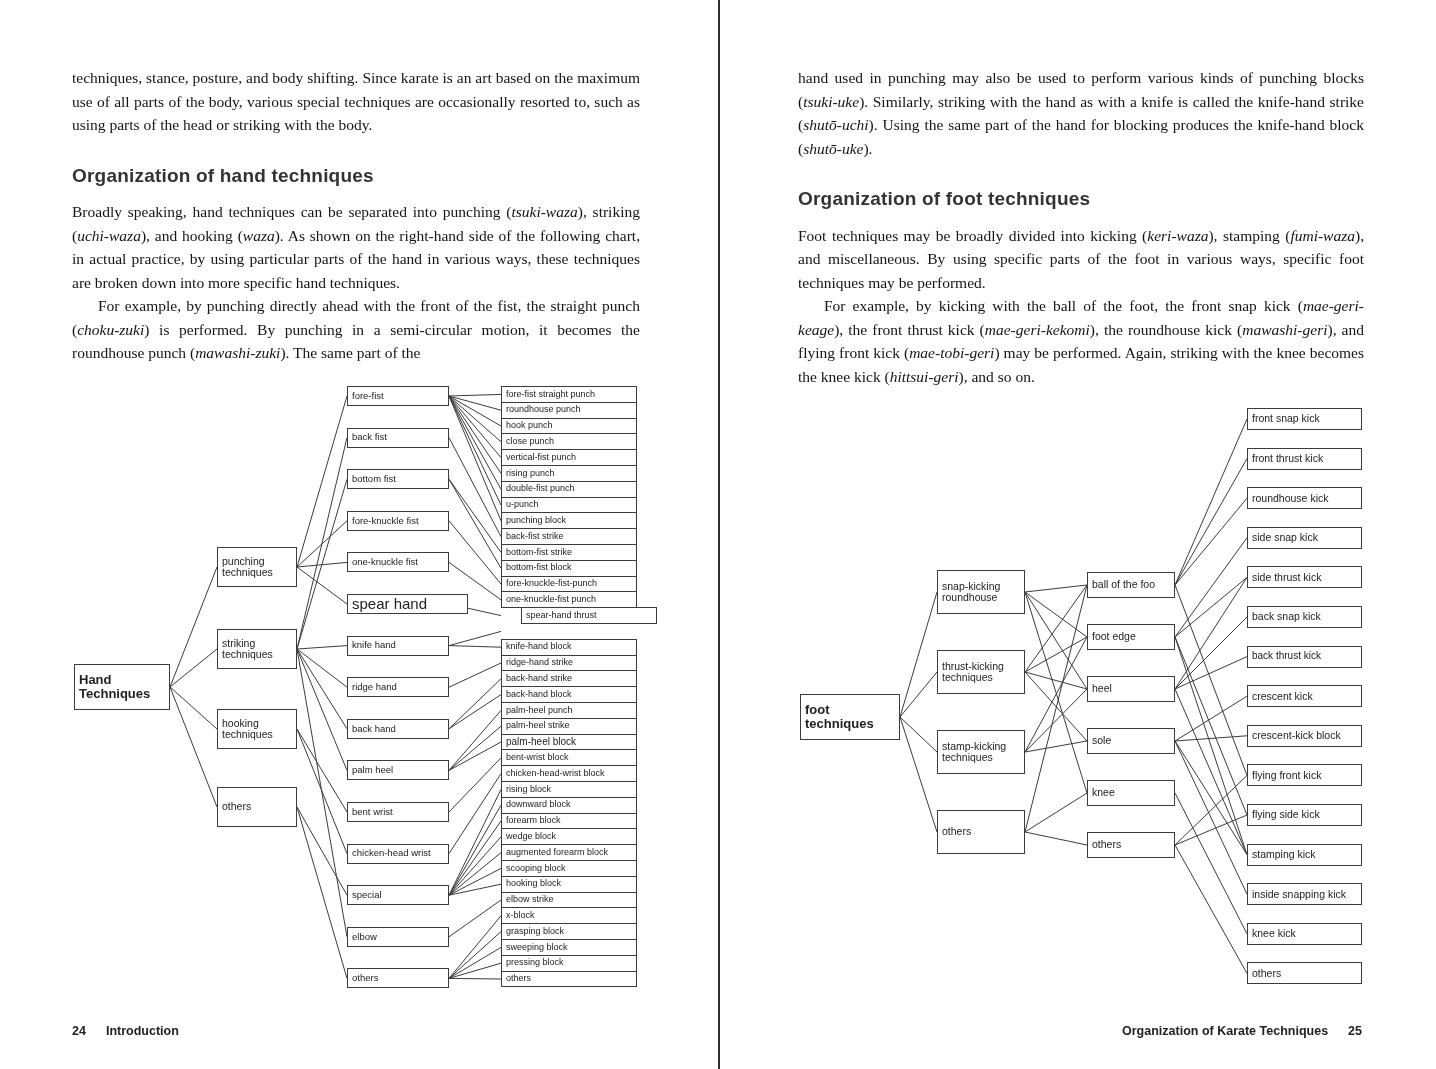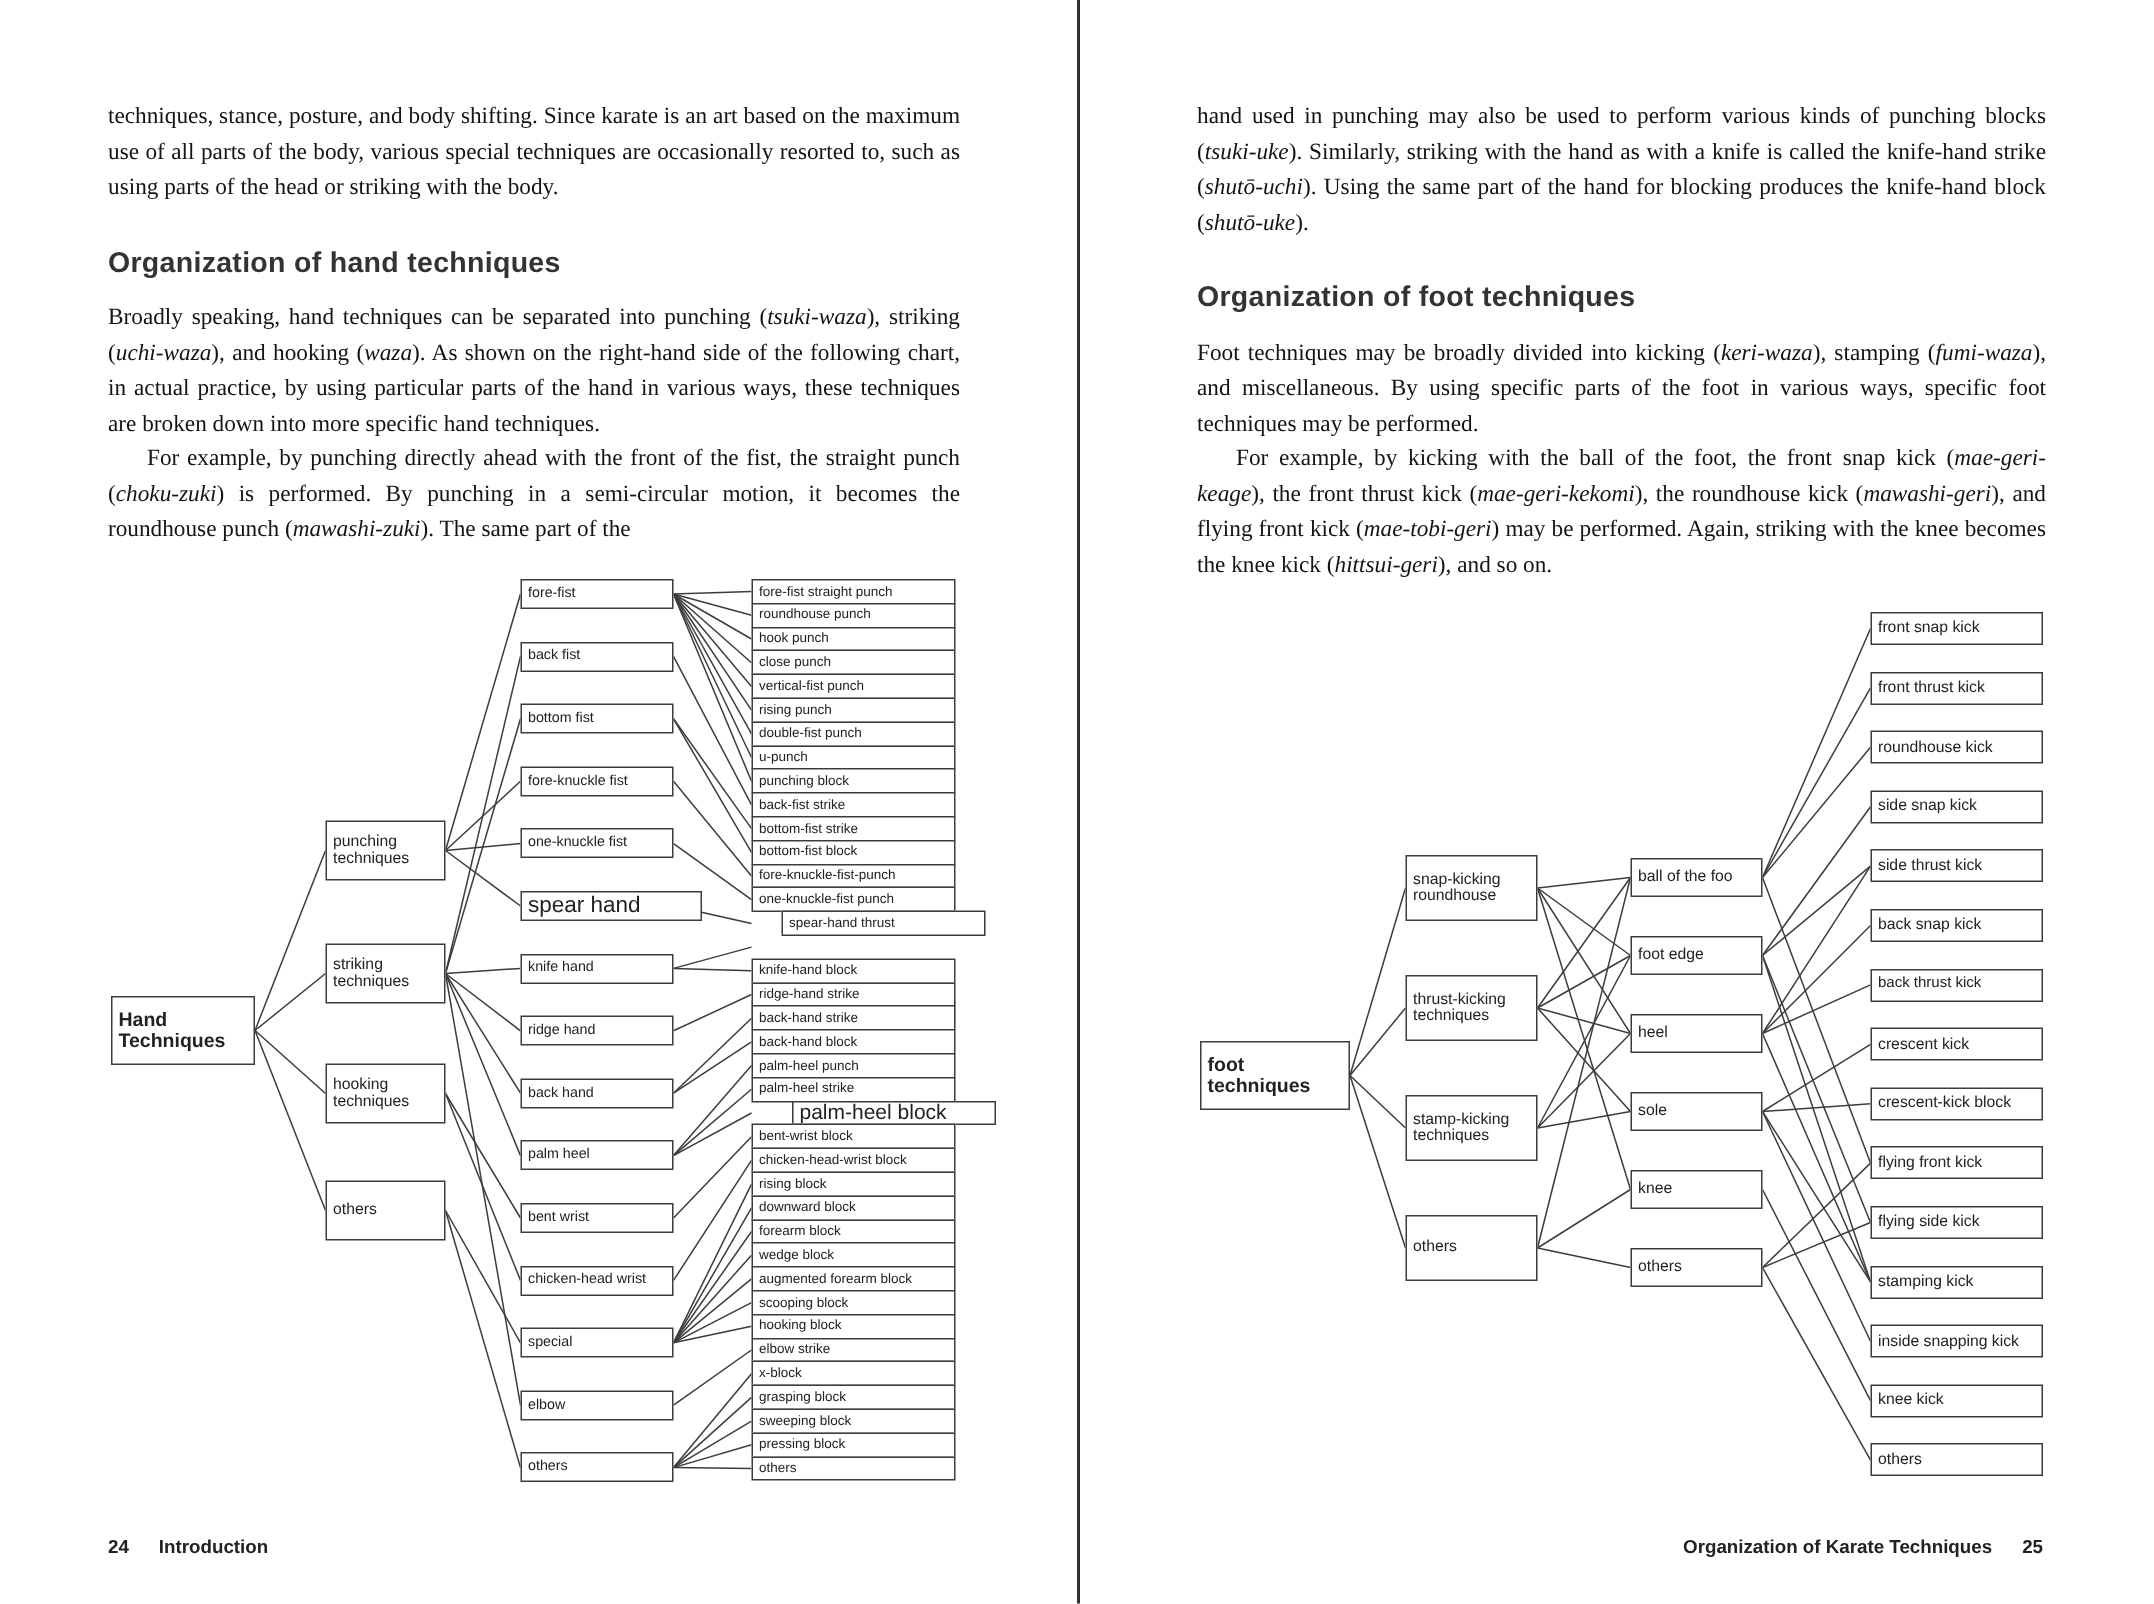--- a/index.html
+++ b/index.html
@@ -223,21 +223,21 @@
     <div class="cbox leaf-node" style="left: 501px; top: 575.6px; width: 136px; height: 16.8px; font-size: 9px;">fore-knuckle-fist-punch</div>
     <div class="cbox leaf-node" style="left: 501px; top: 591.4px; width: 136px; height: 16.8px; font-size: 9px;">one-knuckle-fist punch</div>
     <div class="cbox leaf-node" style="left: 501px; top: 607.2px; width: 136px; height: 16.8px; font-size: 9px; margin-left: 20px;">spear-hand thrust</div>
     <div class="cbox leaf-node" style="left: 501px; top: 623px; width: 136px; height: 16.8px; font-size: 9px; margin-top: 44px;">knife-hand strike</div>
     <div class="cbox leaf-node" style="left: 501px; top: 638.8px; width: 136px; height: 16.8px; font-size: 9px;">knife-hand block</div>
     <div class="cbox leaf-node" style="left: 501px; top: 654.6px; width: 136px; height: 16.8px; font-size: 9px;">ridge-hand strike</div>
     <div class="cbox leaf-node" style="left: 501px; top: 670.4px; width: 136px; height: 16.8px; font-size: 9px;">back-hand strike</div>
     <div class="cbox leaf-node" style="left: 501px; top: 686.2px; width: 136px; height: 16.8px; font-size: 9px;">back-hand block</div>
     <div class="cbox leaf-node" style="left: 501px; top: 702px; width: 136px; height: 16.8px; font-size: 9px;">palm-heel punch</div>
     <div class="cbox leaf-node" style="left: 501px; top: 717.8px; width: 136px; height: 16.8px; font-size: 9px;">palm-heel strike</div>
-    <div class="cbox leaf-node" style="left: 501px; top: 733.6px; width: 136px; height: 16.8px; font-size: 14px; margin-left: 27px;">palm-heel block</div>
+    <div class="cbox leaf-node" style="left: 501px; top: 733.6px; width: 136px; height: 16.8px; font-size: 10px;">palm-heel block</div>
     <div class="cbox leaf-node" style="left: 501px; top: 749.4px; width: 136px; height: 16.8px; font-size: 9px;">bent-wrist block</div>
     <div class="cbox leaf-node" style="left: 501px; top: 765.2px; width: 136px; height: 16.8px; font-size: 9px;">chicken-head-wrist block</div>
     <div class="cbox leaf-node" style="left: 501px; top: 781px; width: 136px; height: 16.8px; font-size: 9px;">rising block</div>
     <div class="cbox leaf-node" style="left: 501px; top: 796.8px; width: 136px; height: 16.8px; font-size: 9px;">downward block</div>
     <div class="cbox leaf-node" style="left: 501px; top: 812.6px; width: 136px; height: 16.8px; font-size: 9px;">forearm block</div>
     <div class="cbox leaf-node" style="left: 501px; top: 828.4px; width: 136px; height: 16.8px; font-size: 9px;">wedge block</div>
     <div class="cbox leaf-node" style="left: 501px; top: 844.2px; width: 136px; height: 16.8px; font-size: 9px;">augmented forearm block</div>
     <div class="cbox leaf-node" style="left: 501px; top: 860px; width: 136px; height: 16.8px; font-size: 9px;">scooping block</div>
     <div class="cbox leaf-node" style="left: 501px; top: 875.8px; width: 136px; height: 16.8px; font-size: 9px;">hooking block</div>
     <div class="cbox leaf-node" style="left: 501px; top: 891.6px; width: 136px; height: 16.8px; font-size: 9px;">elbow strike</div>

